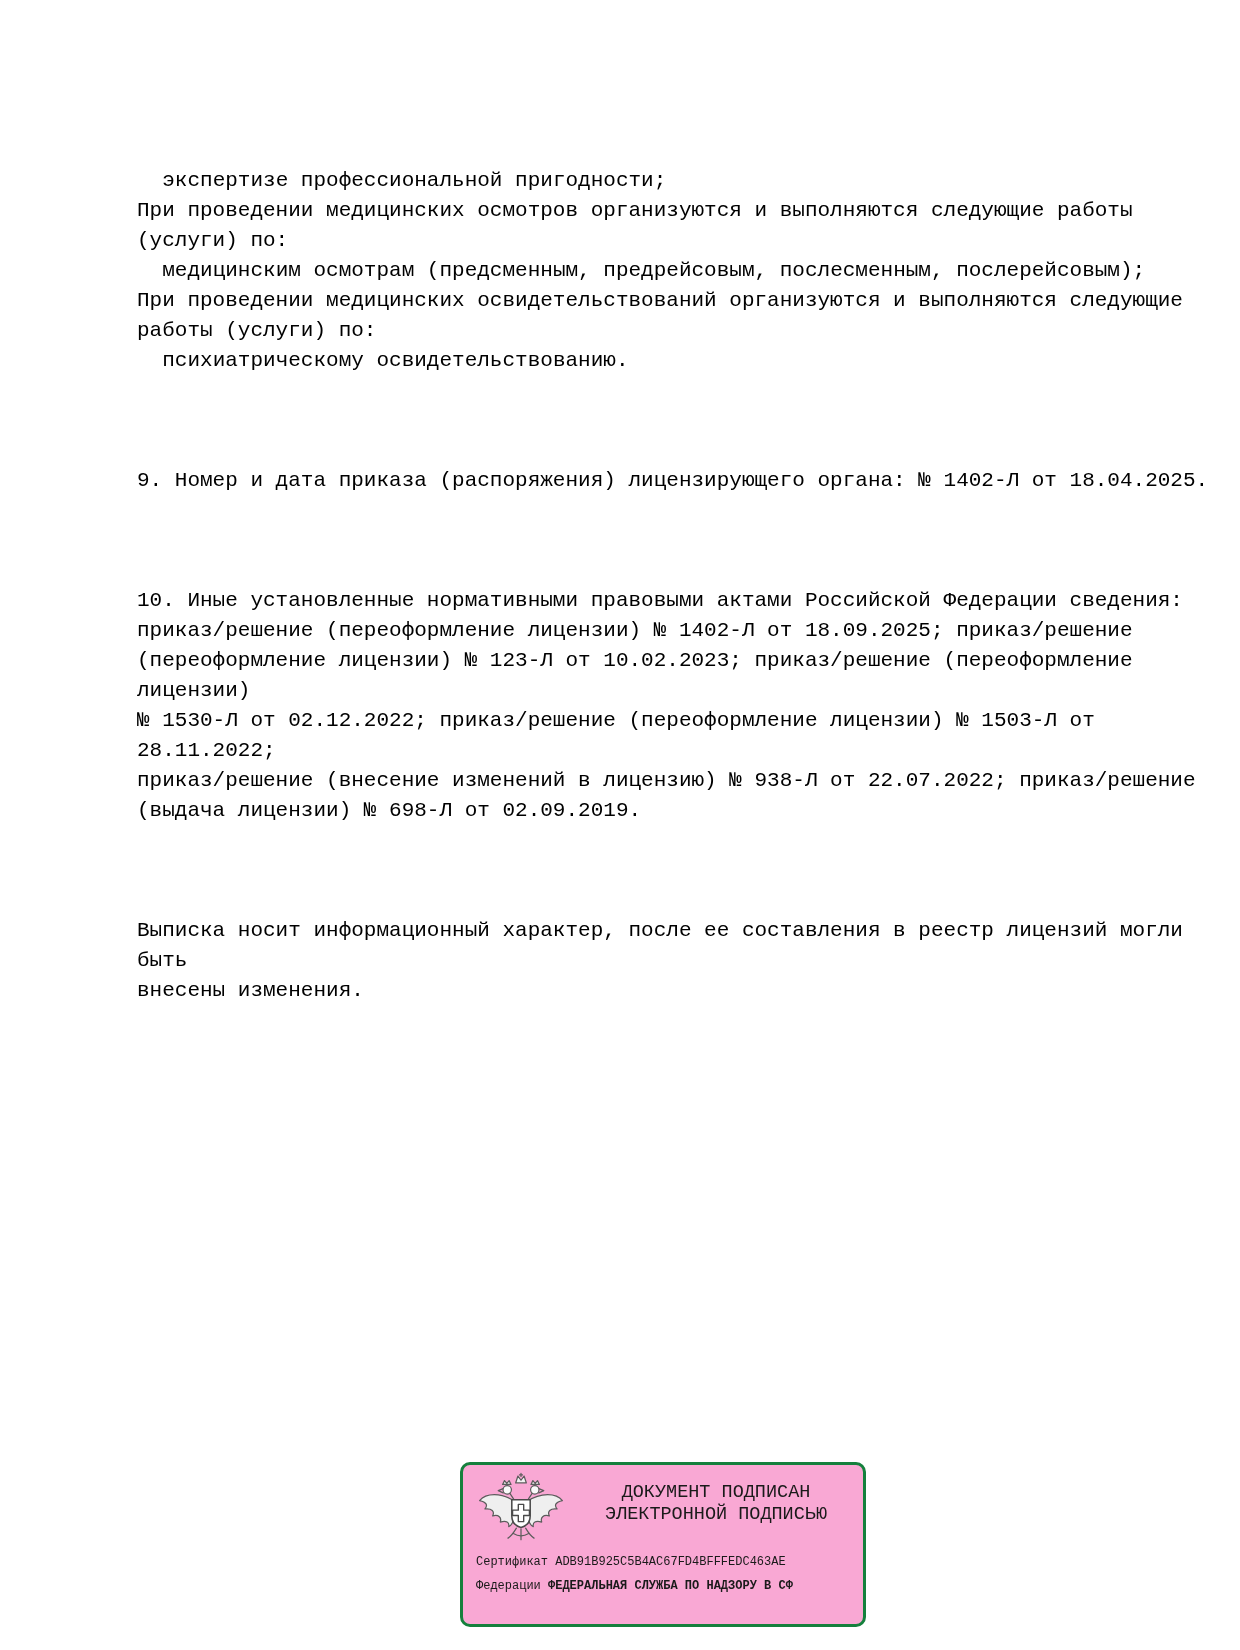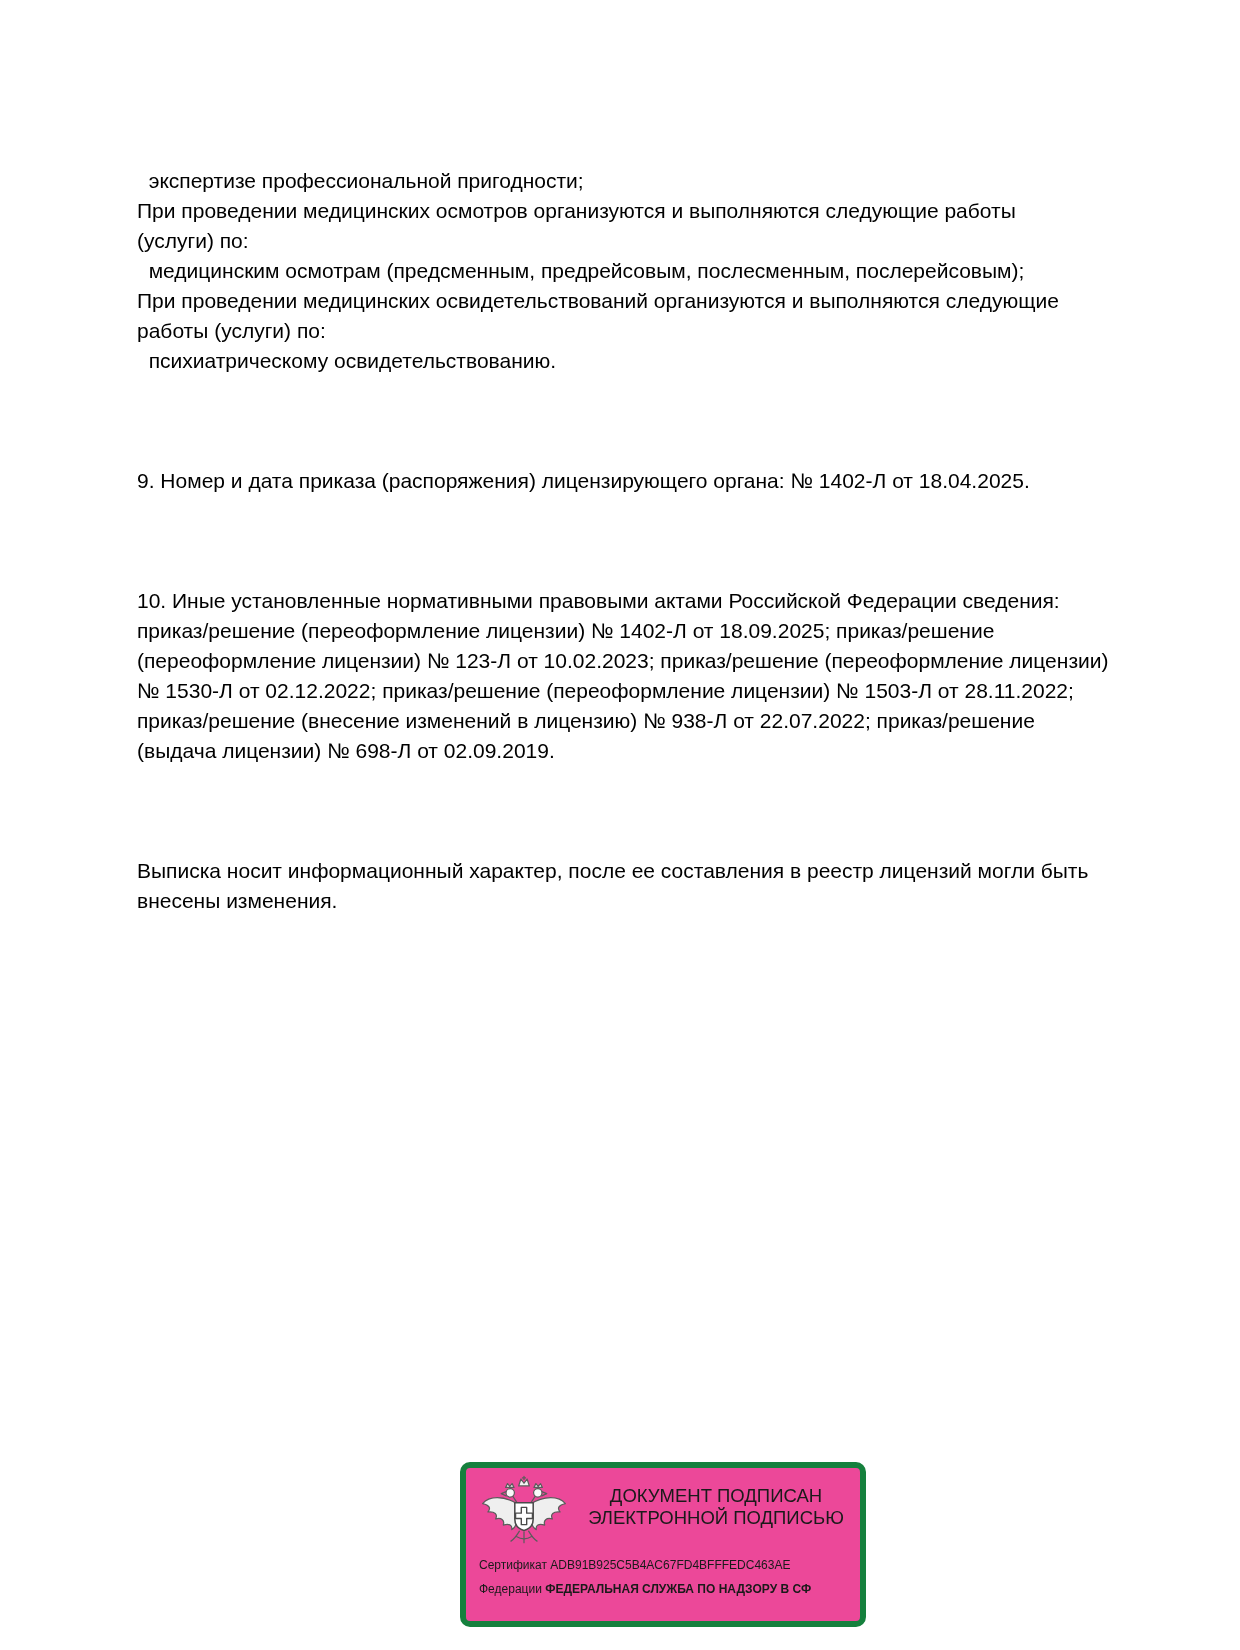--- a/index.html
+++ b/index.html
@@ -6,21 +6,21 @@
     margin: 0;
     padding: 0;
     background: #ffffff;
   }
   .page {
     position: relative;
     width: 1232px;
     height: 1650px;
     background: #ffffff;
     color: #000000;
-    font-family: Liberation Sans, sans-serif;
+    font-family: Liberation Mono, monospace;
     overflow: hidden;
     padding-left: 8px;
   }
   
   .doc-text {
     position: absolute;
     left: 137px;
     top: 106px;
     width: 1100px;
     font-size: 21px;
@@ -32,23 +32,23 @@
     white-space: pre-wrap;
   }
   
   .stamp {
     position: absolute;
     left: 460px;
     top: 1462px;
     width: 406px;
     height: 165px;
     box-sizing: border-box;
-    border: 6px solid #15803d;
+    border: 3px solid #15803d;
     border-radius: 10px;
-    background: #ec4899;
+    background: #f9a8d4;
     overflow: hidden;
   }
   .stamp-emblem {
     position: absolute;
     left: 12px;
     top: 7px;
     width: 92px;
     height: 74px;
   }
   .stamp-title {

